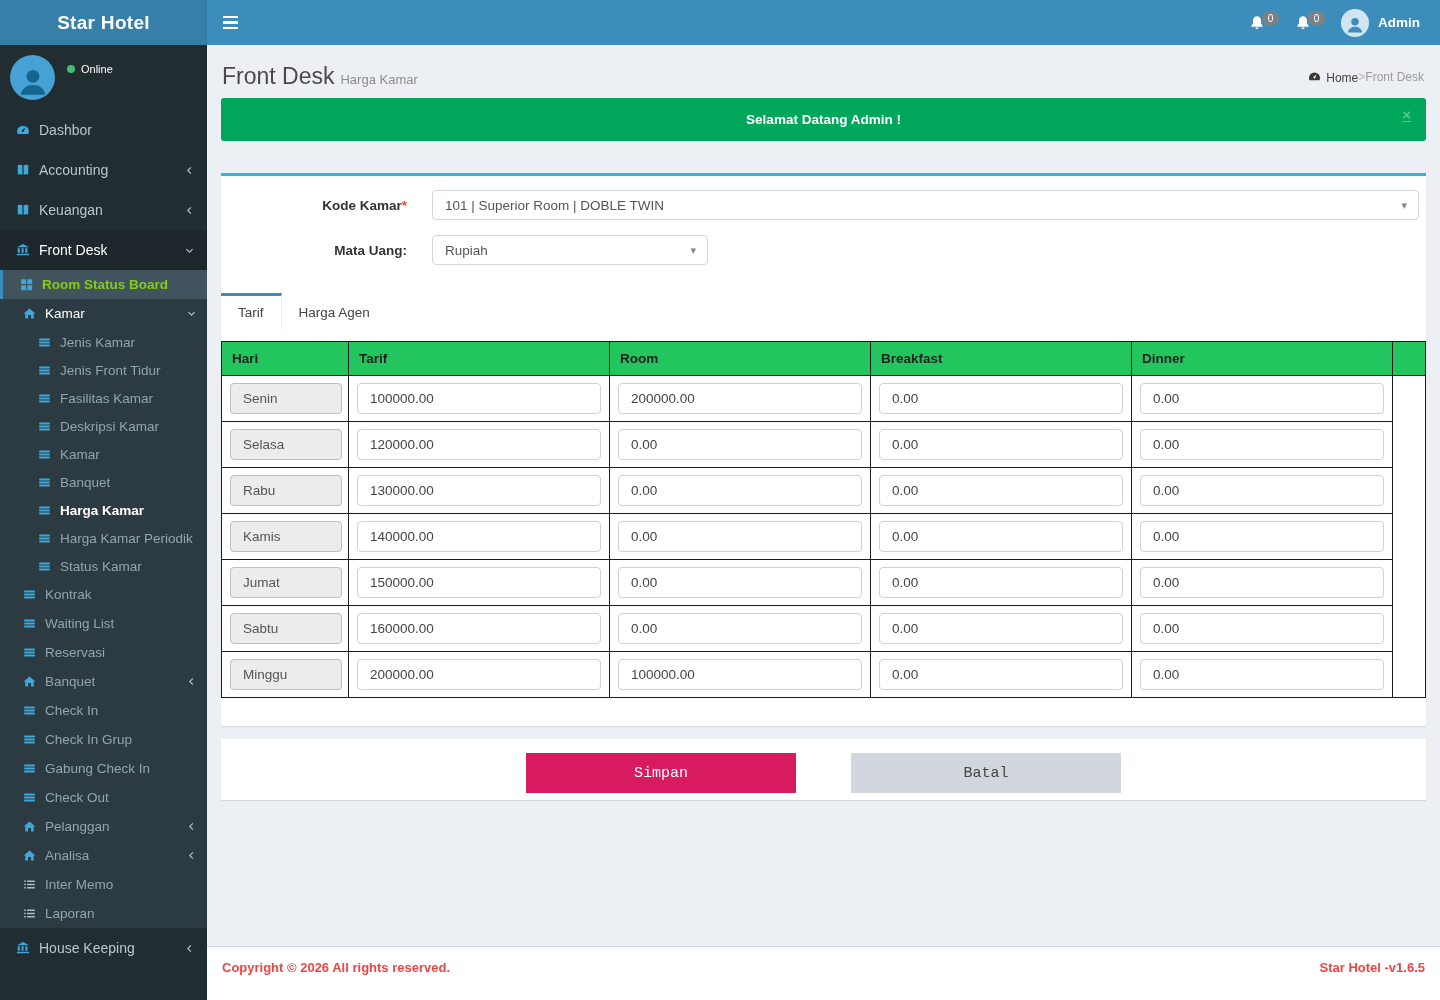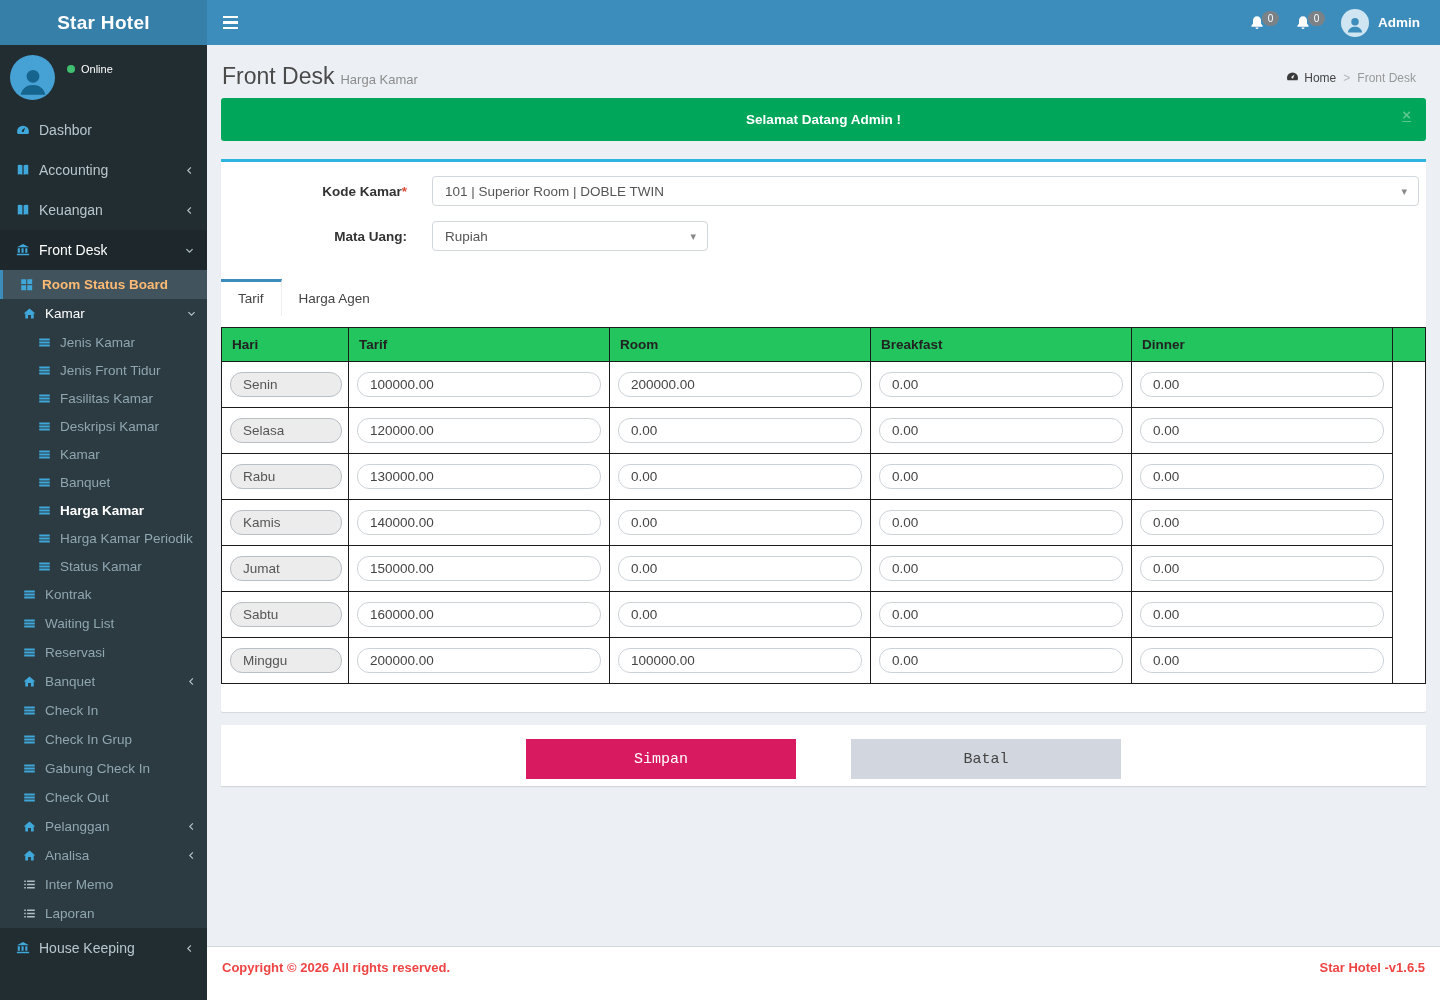--- a/index.html
+++ b/index.html
@@ -34,61 +34,61 @@
   .sitem .slabel { white-space:nowrap; overflow:hidden; }
   .sicon { display:flex; align-items:center; color:#3fa7d9; flex:none; }
   .sicon svg { width:13px; height:13px; }
   .lvl0 { padding:12px 12px 12px 13px; font-size:14px; }
   .lvl0 .sicon svg { width:14px; height:14px; }
   .lvl1 { padding:7px 10px 7px 20px; font-size:13.5px; background:#2c3b41; color:#90a6b0; }
   .lvl2 { padding:6.5px 10px 6.5px 35px; font-size:13.5px; background:#2c3b41; color:#90a6b0; }
   .sitem.active { color:#fff; }
   .lvl0.active { background:#1e282c; }
   .lvl2.active { font-weight:bold; }
-  .sitem.highlight { background:#41545d; border-left:3px solid #3c8dbc; color:#fdba74; font-weight:bold; padding-left:17px; }
+  .sitem.highlight { background:#41545d; border-left:3px solid #3c8dbc; color:#84cc16; font-weight:bold; padding-left:17px; }
   .sarrow { margin-left:auto; color:#b8c7ce; display:flex; }
   .sarrow svg { width:11px; height:11px; }
   .list-icon { color:#aebfc7; }
 
   
   .content-wrapper { position:absolute; left:207px; top:45px; right:0; bottom:0; background:#ecf0f5; }
   .content { padding:8px 14px; }
   .content-header { position:relative; padding:10px 2px 0 1px; height:44px; }
   .page-title { font-size:23px; font-weight:normal; color:#4a4a4a; display:inline; }
   .page-subtitle { font-size:13px; color:#8c8c8c; margin-left:6px; }
-  .breadcrumb { position:absolute; right:10px; top:17px; font-size:12px; color:#444; display:flex; align-items:center; gap:7px; }
+  .breadcrumb { position:absolute; right:2px; top:17px; font-size:12px; color:#444; display:flex; }
   .breadcrumb .crumb-home { display:flex; align-items:center; gap:5px; color:#444; cursor:pointer; }
   .breadcrumb svg { width:13px; height:13px; color:#3a3a3a; }
   .crumb-sep { color:#b0b6bd; }
   .crumb-current { color:#999; }
 
   .alert-success { margin-top:1px; background:#00a65a; border-radius:3px; height:43px; position:relative;
                    display:flex; align-items:center; justify-content:center; color:#fff; font-weight:bold; font-size:13.5px; }
   .alert-close { position:absolute; right:15px; top:9px; color:#5cc68e; font-weight:bold; font-size:15px; text-decoration:underline; cursor:pointer; line-height:1; }
 
-  .box { margin-top:18px; background:#fff; border-top:3px solid #2fb4df; border-radius:0 0 2px 2px; box-shadow:0 1px 1px rgba(0,0,0,.1); padding-bottom:28px; }
+  .box { margin-top:32px; background:#fff; border-top:3px solid #2fb4df; border-radius:0 0 2px 2px; box-shadow:0 1px 1px rgba(0,0,0,.1); padding-bottom:28px; }
   .form-row { display:flex; align-items:center; margin-top:14px; }
   .form-row + .form-row { margin-top:15px; }
   .flabel { width:186px; text-align:right; font-weight:bold; font-size:13.5px; color:#333; flex:none; }
   .req { color:#dd4b39; }
   .selectbox { margin-left:25px; height:30px; border:1px solid #d2d6de; border-radius:4px; background:#fff;
                display:flex; align-items:center; padding:0 26px 0 12px; font-size:13.5px; color:#555; position:relative; cursor:pointer; }
   .selectbox .caret { position:absolute; right:11px; top:8px; color:#888; font-size:11px; }
   .sel-wide { width:987px; }
   .sel-narrow { width:276px; }
 
   .tabs { display:flex; margin-top:28px; margin-bottom:11px; }
   .tab { padding:9px 17px 10px; font-size:13.5px; color:#444; cursor:pointer; border-top:3px solid transparent; }
   .tab.active { border-top:3px solid #3c8dbc; border-right:1px solid #eee; background:#fff; }
 
   table.rates { width:100%; border-collapse:collapse; table-layout:fixed; }
   .rates th, .rates td { border:1px solid #1c1c1c; }
   .rates th { background:#22c55e; font-size:13.5px; color:#222; text-align:left; padding:8px 10px; height:34px; font-weight:bold; }
   .rates td { padding:7px 8px; height:46px; }
-  .rates input { height:25px; border:1px solid #ccd2d8; border-radius:12px; font-size:13.5px; color:#444;
+  .rates input { height:31px; border:1px solid #ccd2d8; border-radius:4px; font-size:13.5px; color:#444;
                  padding:0 12px; font-family:"Liberation Sans", sans-serif; background:#fff; width:100%; }
   .rates input.day { width:112px; background:#ececec; border-color:#b9bfc5; color:#555; }
   .rates td.empty-cell { background:#fff; }
 
   .actions { margin-top:13px; background:#fff; box-shadow:0 1px 1px rgba(0,0,0,.1); padding:14px 0 7px;
              display:flex; justify-content:center; gap:27px; }
   .btn { width:270px; height:40px; border:none; font-size:15px; font-family:Liberation Mono, monospace; cursor:pointer; }
   .btn-save { background:#d81b60; color:#fff; }
   .btn-cancel { background:#d2d6de; color:#444;margin-left:28px; }
 

